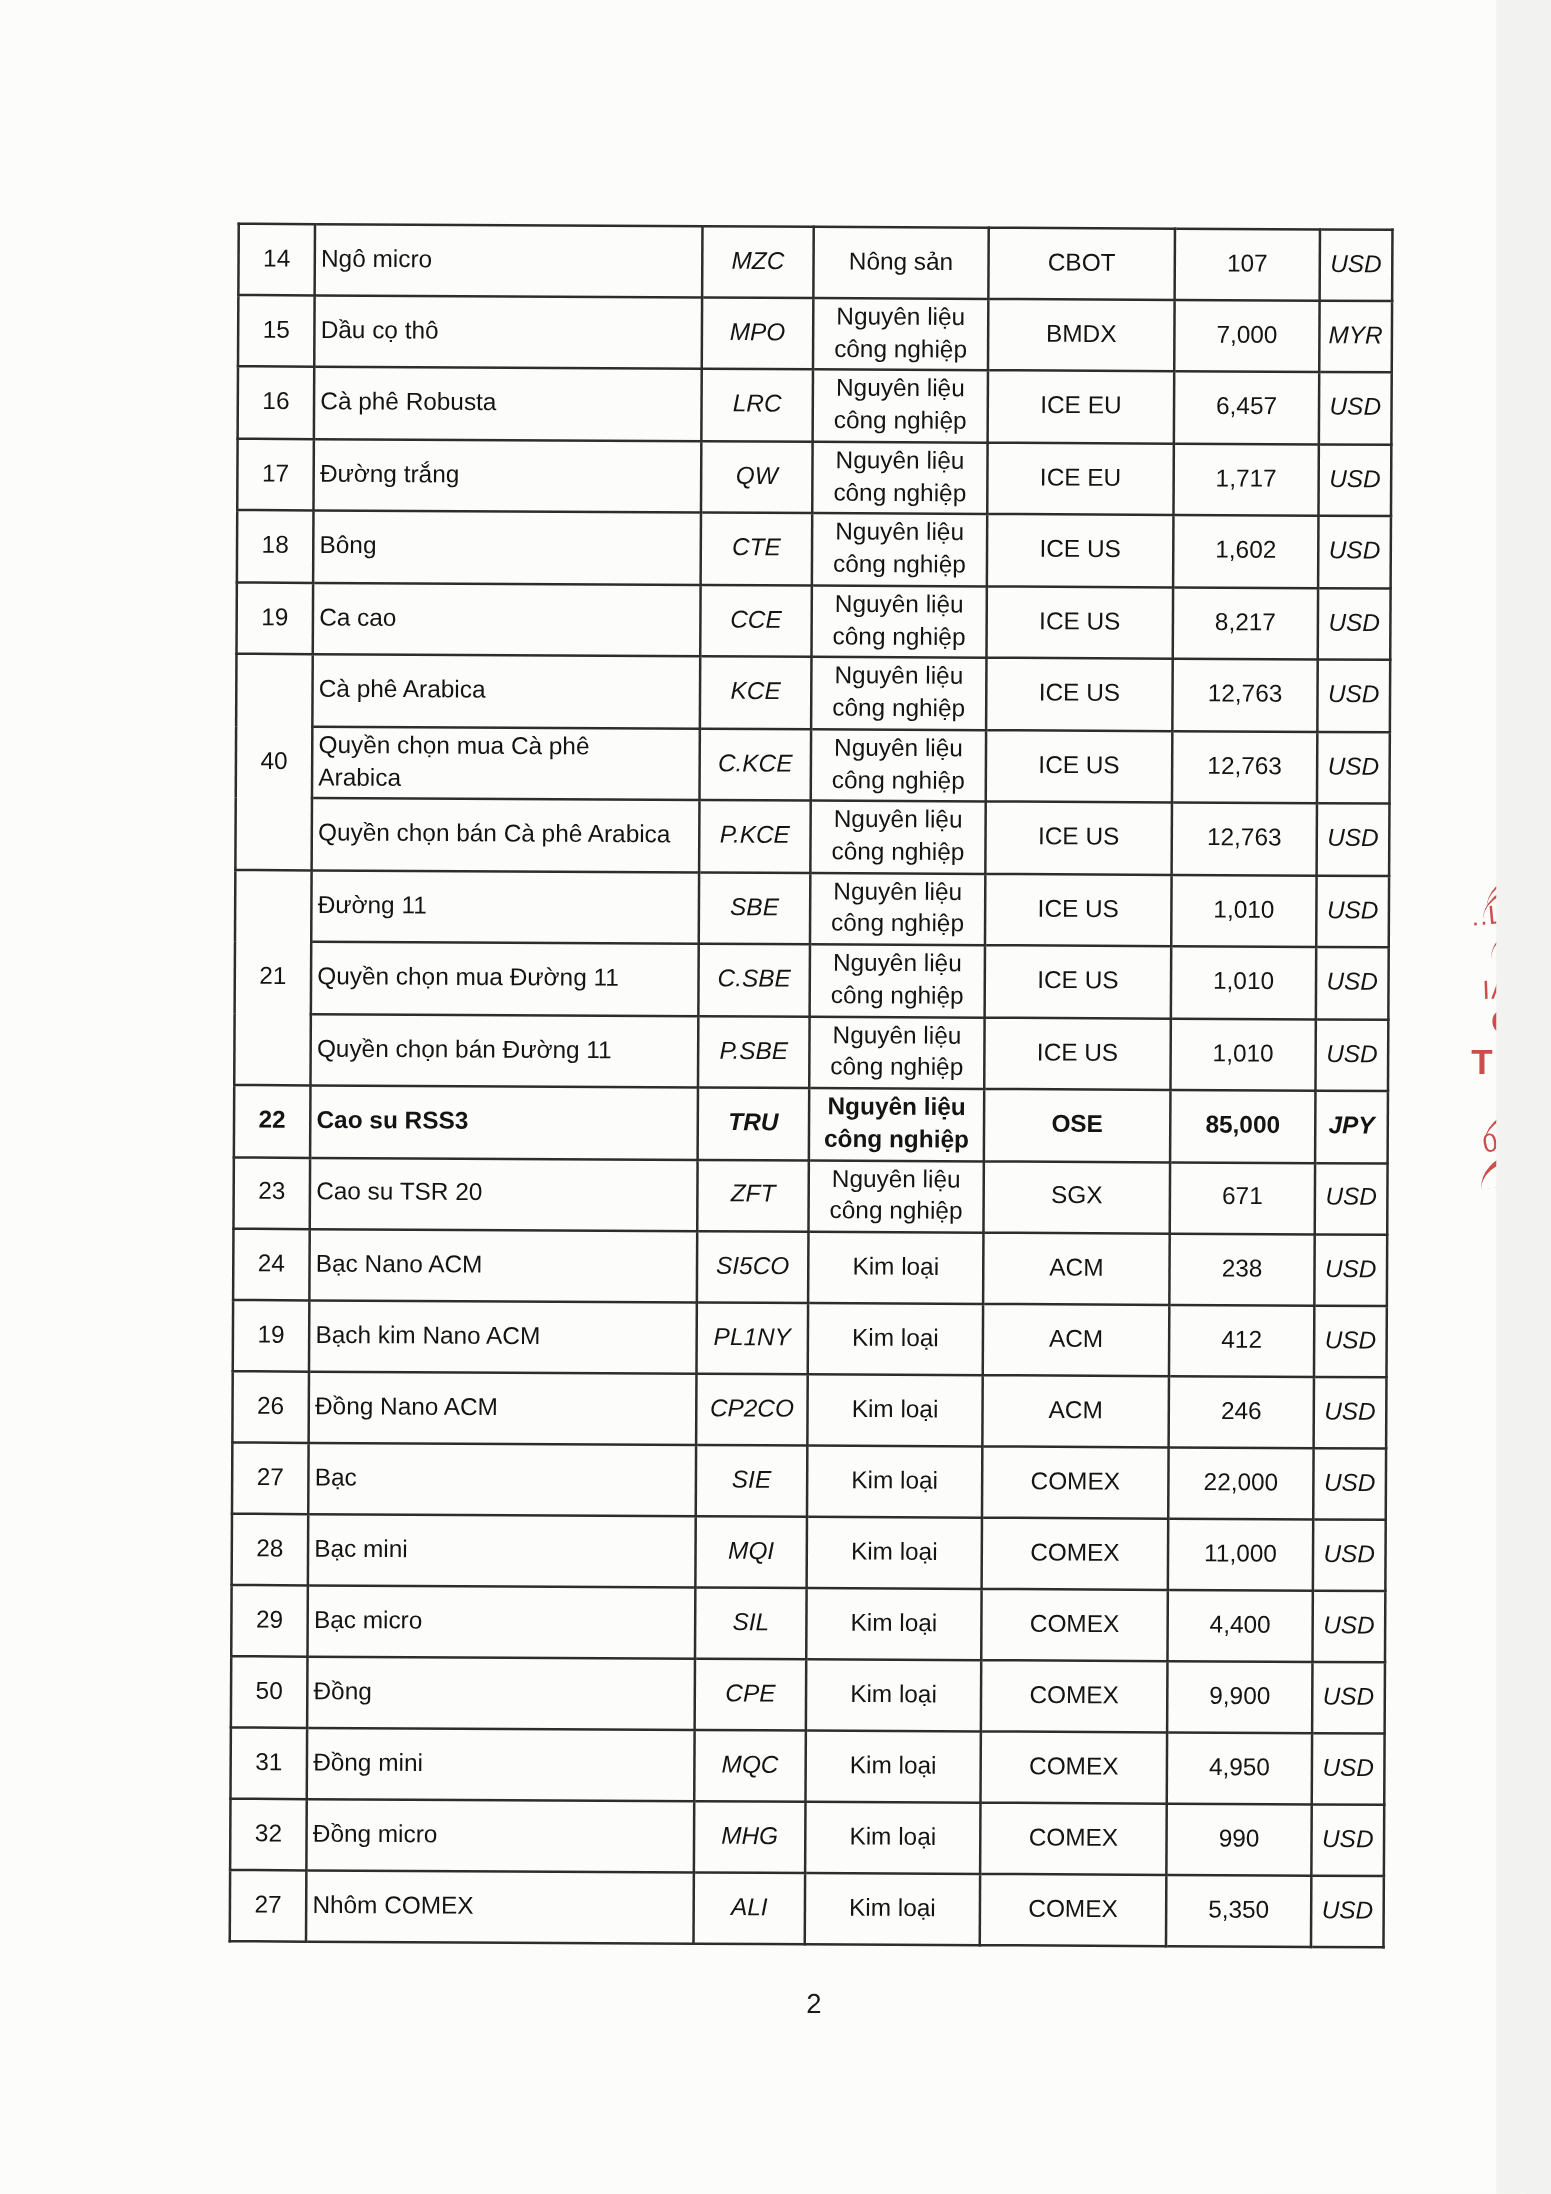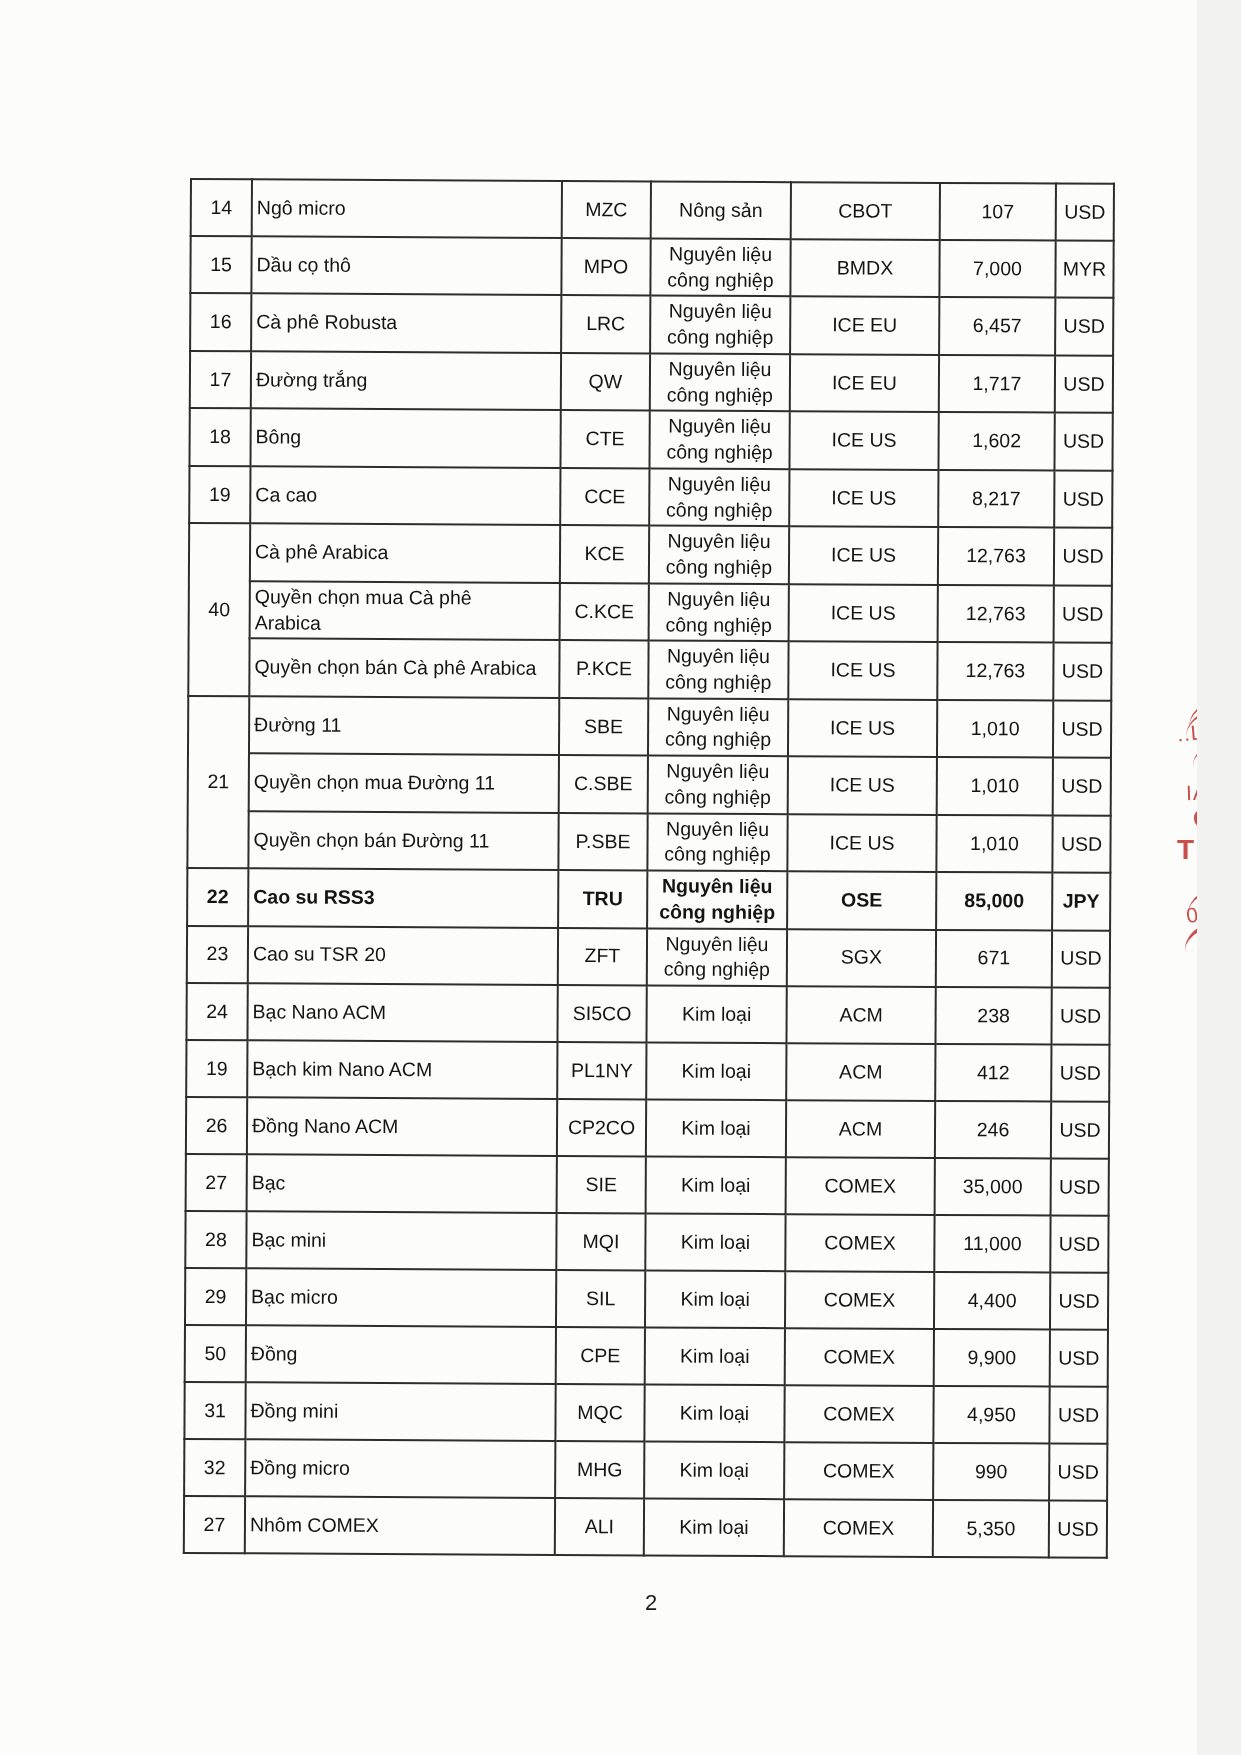--- a/index.html
+++ b/index.html
@@ -36,25 +36,25 @@
     border:2px solid #2d2d2d;
     font-size:19.5px;
     color:#141414;
     vertical-align:middle;
     line-height:1.32;
     padding:2px 4px;
   }
   table.doc tr{height:57px;}
   td.no{text-align:center;}
   td.name{text-align:left;padding-left:14px;white-space:pre-line;}
-  td.code{text-align:center;}
+  td.code{text-align:center;font-style:italic;}
   td.cat{text-align:center;padding:2px 10px;}
   td.exch{text-align:center;}
   td.val{text-align:center;}
-  td.cur{text-align:center;}
+  td.cur{text-align:center;font-style:italic;}
   tr.bold td{font-weight:bold;}
   .page-number{
     position:absolute;
     left:645px;top:1590px;
     font-size:22px;color:#1a1a1a;
   }
   
   .stamp{position:absolute;left:0;top:0;width:100%;height:100%;pointer-events:none;color:#c6413c;opacity:.92;}
   .stamp-text{position:absolute;font-weight:bold;white-space:nowrap;}
   .arc{position:absolute;}
@@ -245,21 +245,21 @@
       <td class="exch">ACM</td>
       <td class="val">246</td>
       <td class="cur">USD</td>
     </tr>
         <tr>
       <td class="no">27</td>
       <td class="name">Bạc</td>
       <td class="code">SIE</td>
       <td class="cat">Kim loại</td>
       <td class="exch">COMEX</td>
-      <td class="val">35,000</td>
+      <td class="val">22,000</td>
       <td class="cur">USD</td>
     </tr>
         <tr>
       <td class="no">28</td>
       <td class="name">Bạc mini</td>
       <td class="code">MQI</td>
       <td class="cat">Kim loại</td>
       <td class="exch">COMEX</td>
       <td class="val">11,000</td>
       <td class="cur">USD</td>

